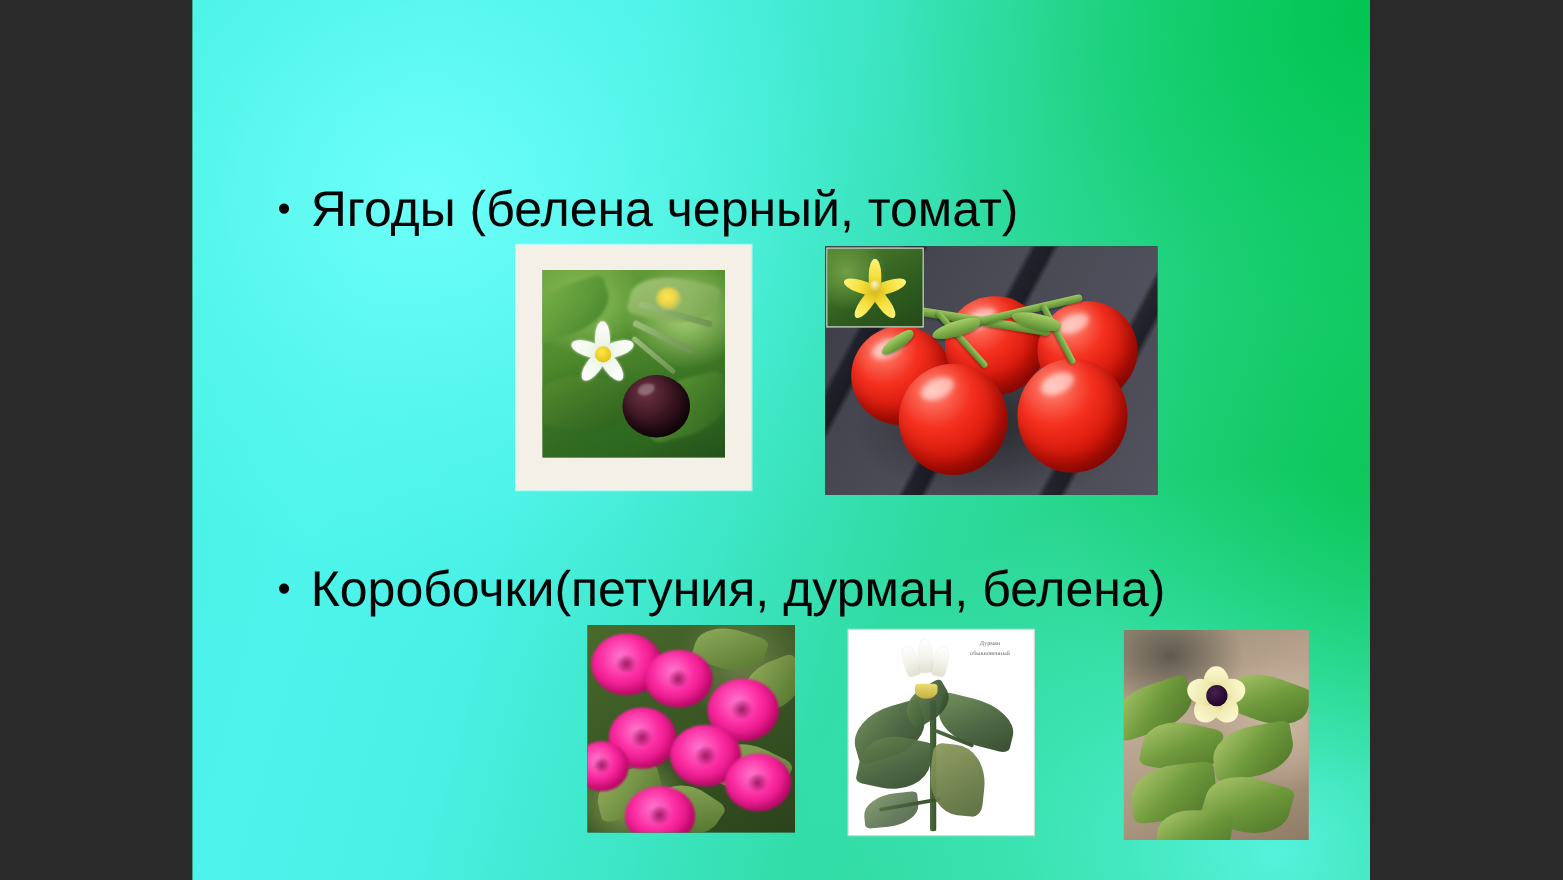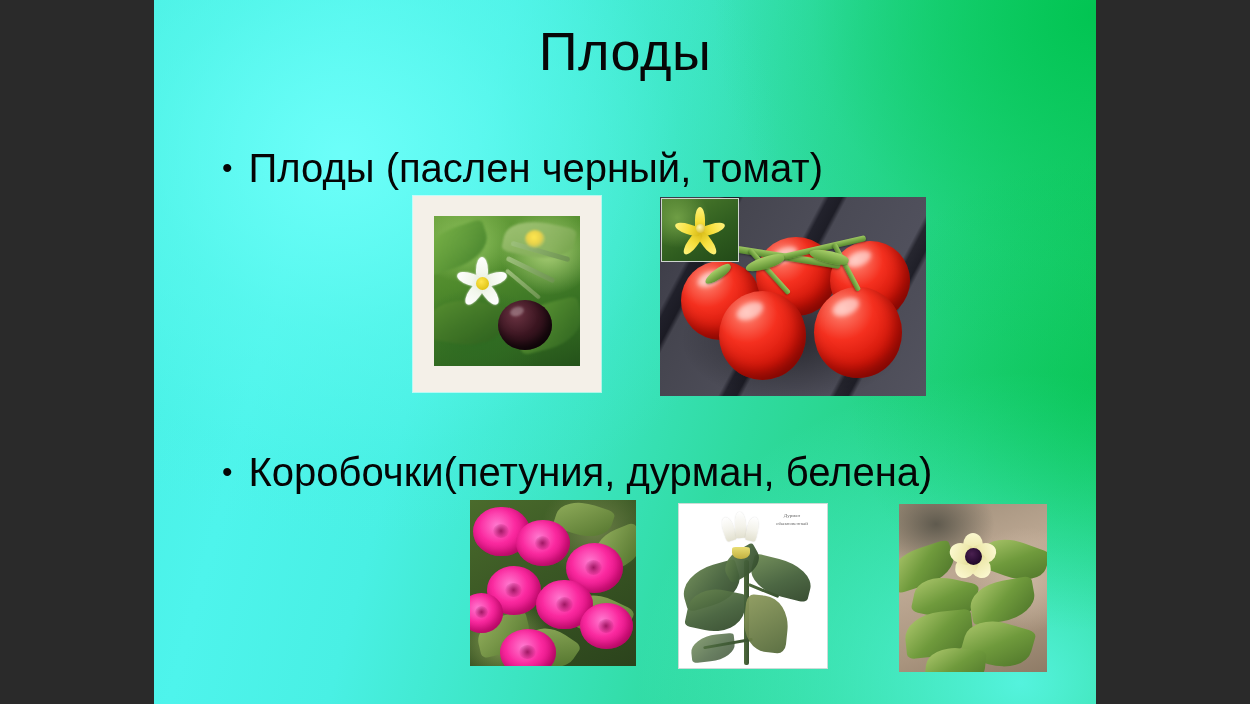--- a/index.html
+++ b/index.html
@@ -458,25 +458,24 @@
 
   <div id="slide">
     <div class="bg-base"></div>
     <div class="bg-glow"></div>
     <div class="bg-glow2"></div>
     <div class="bg-greencorner"></div>
     <div class="bg-greencorner2"></div>
 
     <div class="content">
 
-      <div id="slide-title">Плоды</div>
 
       <div class="bullet-row" id="bullet-berries">
         <span class="bullet-dot">•</span>
-        <span>Плоды (паслен черный, томат)</span>
+        <span>Ягоды (белена черный, томат)</span>
       </div>
 
       <div id="img-nightshade">
         <div class="inner">
           <div class="photo">
             <div class="ns-bg"></div>
 
             <div class="ns-leaf" style="left:-8%;top:8%;width:46%;height:26%;transform:rotate(-18deg);"></div>
             <div class="ns-leaf" style="left:48%;top:4%;width:48%;height:24%;transform:rotate(12deg);background:linear-gradient(140deg,#b9d48c,#6a9a42);opacity:0.75;"></div>
             <div class="ns-leaf" style="left:-4%;top:56%;width:52%;height:30%;transform:rotate(10deg);background:linear-gradient(140deg,#5d9433,#2a5c1c);"></div>

